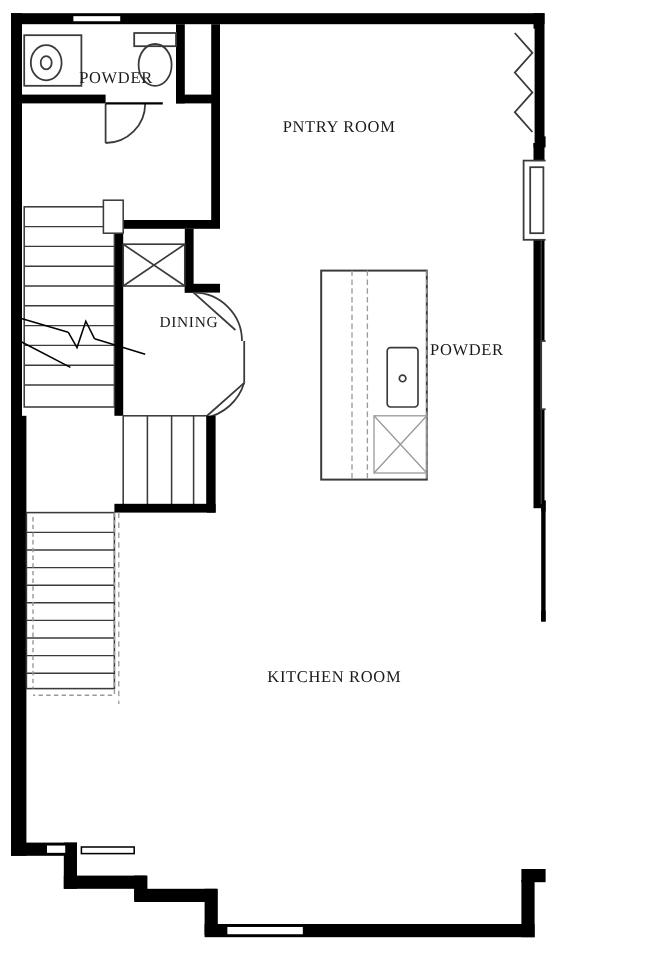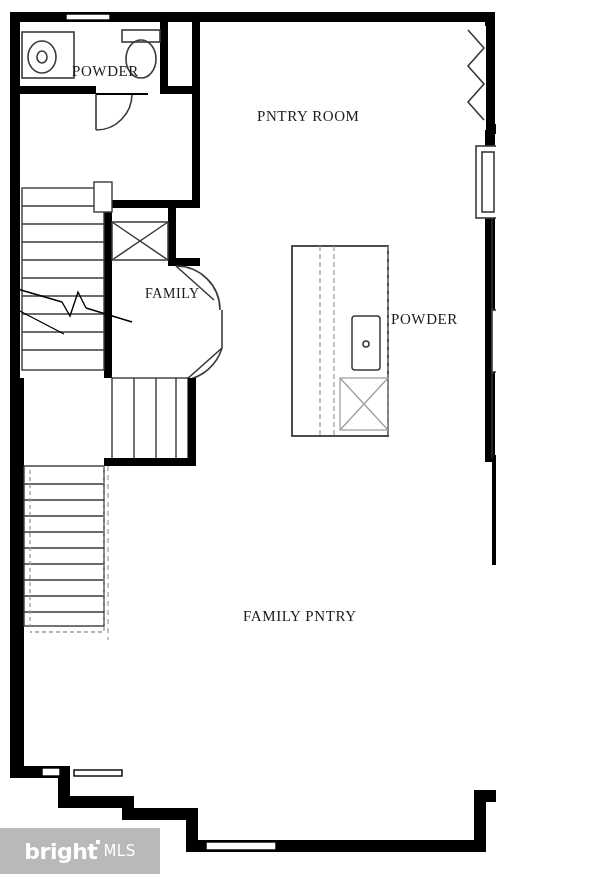--- a/index.html
+++ b/index.html
@@ -243,25 +243,18 @@
     <g fill="#ffffff" stroke="#000000" stroke-width="1.4">
       <rect x="206" y="842" width="70" height="8"></rect>
     </g>
     <g fill="#ffffff" stroke="#000000" stroke-width="1.4">
       <rect x="66" y="14" width="44" height="6"></rect>
     </g>
   </svg>
 
   <div class="room-label" style="left:72px; top:63px;">POWDER</div>
   <div class="room-label" style="left:257px; top:108px;">PNTRY ROOM</div>
-  <div class="room-label small" style="left:145px; top:286px;">FAMILY</div>
+  <div class="room-label small" style="left:145px; top:286px;">DINING</div>
   <div class="room-label" style="left:391px; top:311px;">POWDER</div>
-  <div class="room-label" style="left:243px; top:608px;">FAMILY PNTRY</div>
-
-  <div id="watermark">
-    <span class="brand">
-      <span>bright</span>
-      <span class="dot"></span>
-    </span>
-    <span class="mls">MLS</span>
-  </div>
+  <div class="room-label" style="left:243px; top:608px;">KITCHEN ROOM</div>
+
 
 </div>
 
 </body></html>

